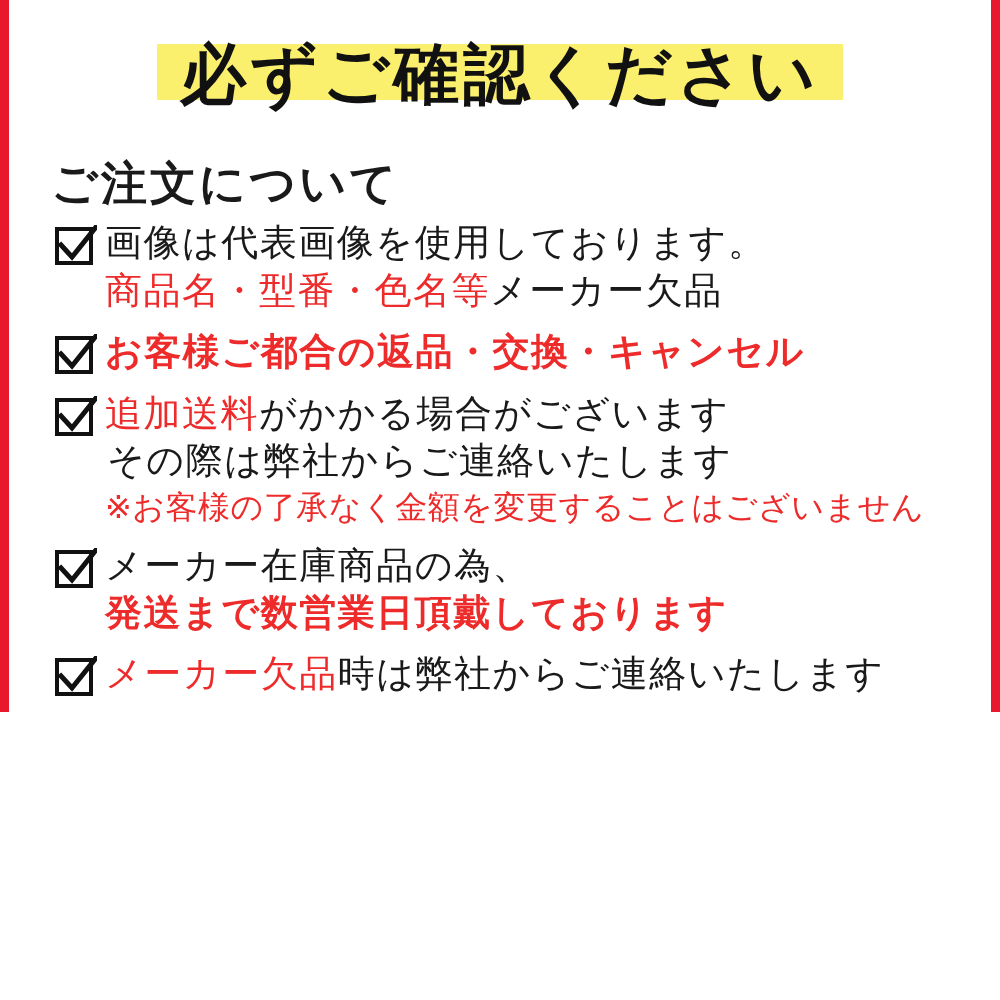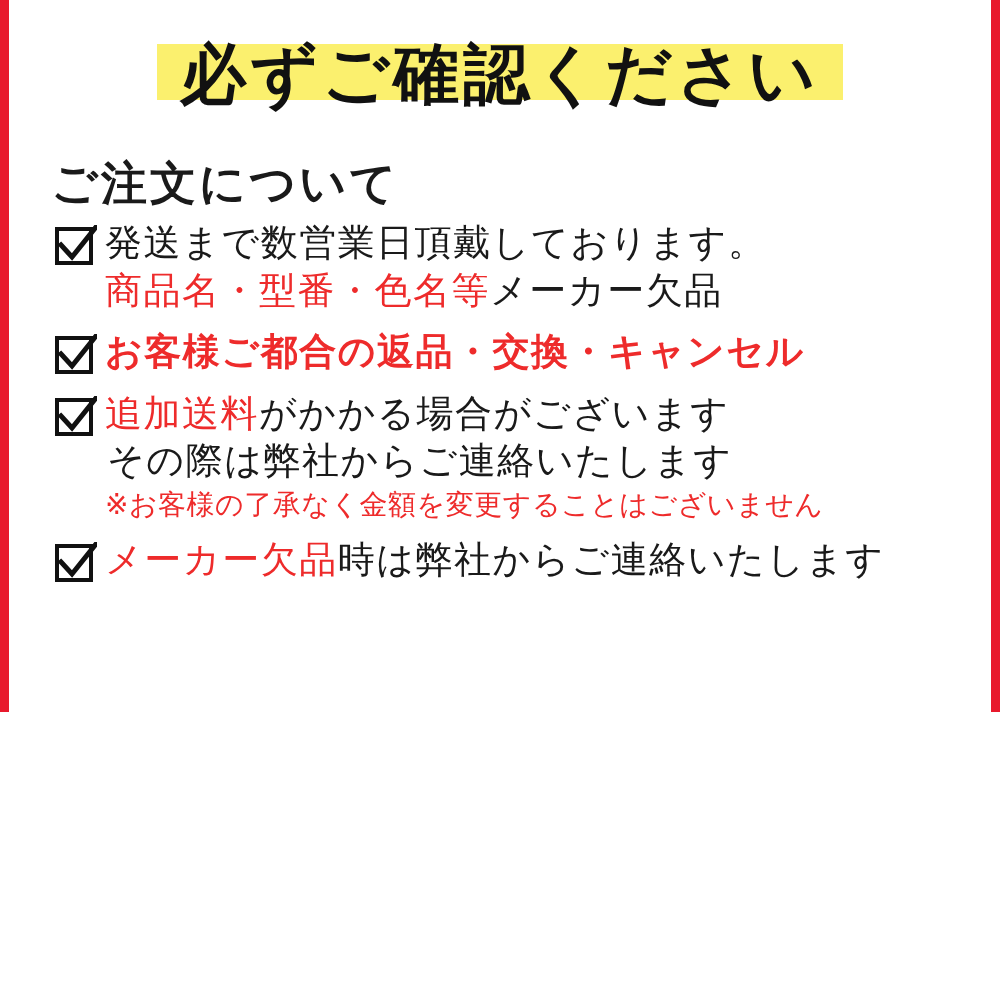--- a/index.html
+++ b/index.html
@@ -98,21 +98,21 @@
   }
   .line.red {
     color: #ee2b2b;
     font-weight: 700;
   }
   .line .red {
     color: #ee2b2b;
     font-weight: 400;
   }
   .line.small {
-    font-size: 28px;
+    font-size: 32px;
     letter-spacing: 0.5px;
     color: #ee2b2b;
     margin-top: 2px;
   }
   .line.indent {
     margin-left: 2px;
   }
 </style>
 </head>
 <body>
@@ -128,21 +128,21 @@
     <div class="section-heading">ご注文について</div>
 
     <div class="bullet-row">
       <span class="check-icon">
         <svg width="42" height="42" viewBox="0 0 42 42">
           <rect x="2" y="4" width="34" height="34" fill="#ffffff" stroke="#111111" stroke-width="4"></rect>
           <path d="M6 20 L17 32 L41 2" fill="none" stroke="#111111" stroke-width="5" stroke-linecap="square"></path>
         </svg>
       </span>
       <div class="bullet-lines">
-        <div class="line">発送まで数営業日頂戴しております。</div>
+        <div class="line">画像は代表画像を使用しております。</div>
         <div class="line"><span class="red">商品名・型番・色名等</span><span>メーカー欠品</span></div>
       </div>
     </div>
 
     <div class="bullet-row">
       <span class="check-icon">
         <svg width="42" height="42" viewBox="0 0 42 42">
           <rect x="2" y="4" width="34" height="34" fill="#ffffff" stroke="#111111" stroke-width="4"></rect>
           <path d="M6 20 L17 32 L41 2" fill="none" stroke="#111111" stroke-width="5" stroke-linecap="square"></path>
         </svg>
@@ -160,20 +160,32 @@
         </svg>
       </span>
       <div class="bullet-lines">
         <div class="line"><span class="red">追加送料</span><span>がかかる場合がございます</span></div>
         <div class="line indent">その際は弊社からご連絡いたします</div>
         <div class="line small">※お客様の了承なく金額を変更することはございません</div>
       </div>
     </div>
 
 
+    <div class="bullet-row">
+      <span class="check-icon">
+        <svg width="42" height="42" viewBox="0 0 42 42">
+          <rect x="2" y="4" width="34" height="34" fill="#ffffff" stroke="#111111" stroke-width="4"></rect>
+          <path d="M6 20 L17 32 L41 2" fill="none" stroke="#111111" stroke-width="5" stroke-linecap="square"></path>
+        </svg>
+      </span>
+      <div class="bullet-lines">
+        <div class="line">メーカー在庫商品の為、</div>
+        <div class="line red">発送まで数営業日頂戴しております</div>
+      </div>
+    </div>
 
     <div class="bullet-row">
       <span class="check-icon">
         <svg width="42" height="42" viewBox="0 0 42 42">
           <rect x="2" y="4" width="34" height="34" fill="#ffffff" stroke="#111111" stroke-width="4"></rect>
           <path d="M6 20 L17 32 L41 2" fill="none" stroke="#111111" stroke-width="5" stroke-linecap="square"></path>
         </svg>
       </span>
       <div class="bullet-lines">
         <div class="line"><span class="red">メーカー欠品</span><span>時は弊社からご連絡いたします</span></div>

